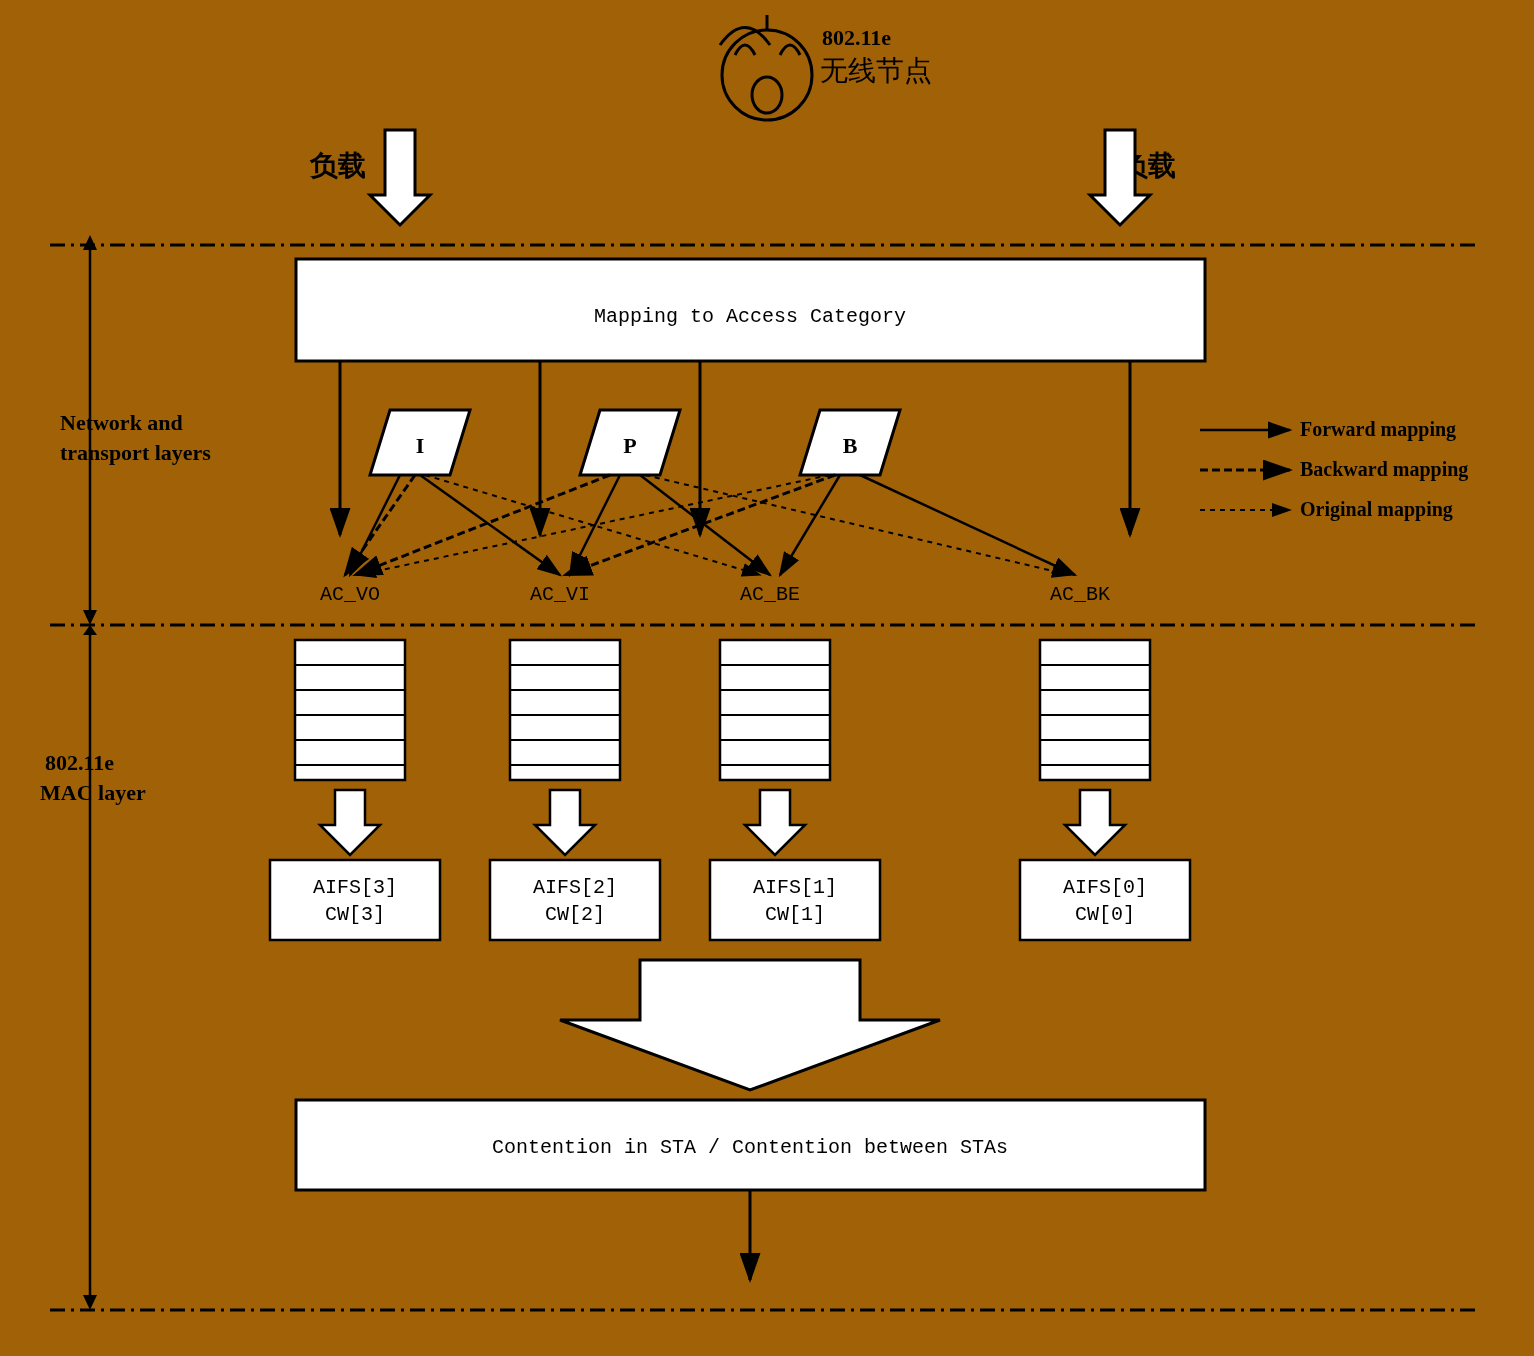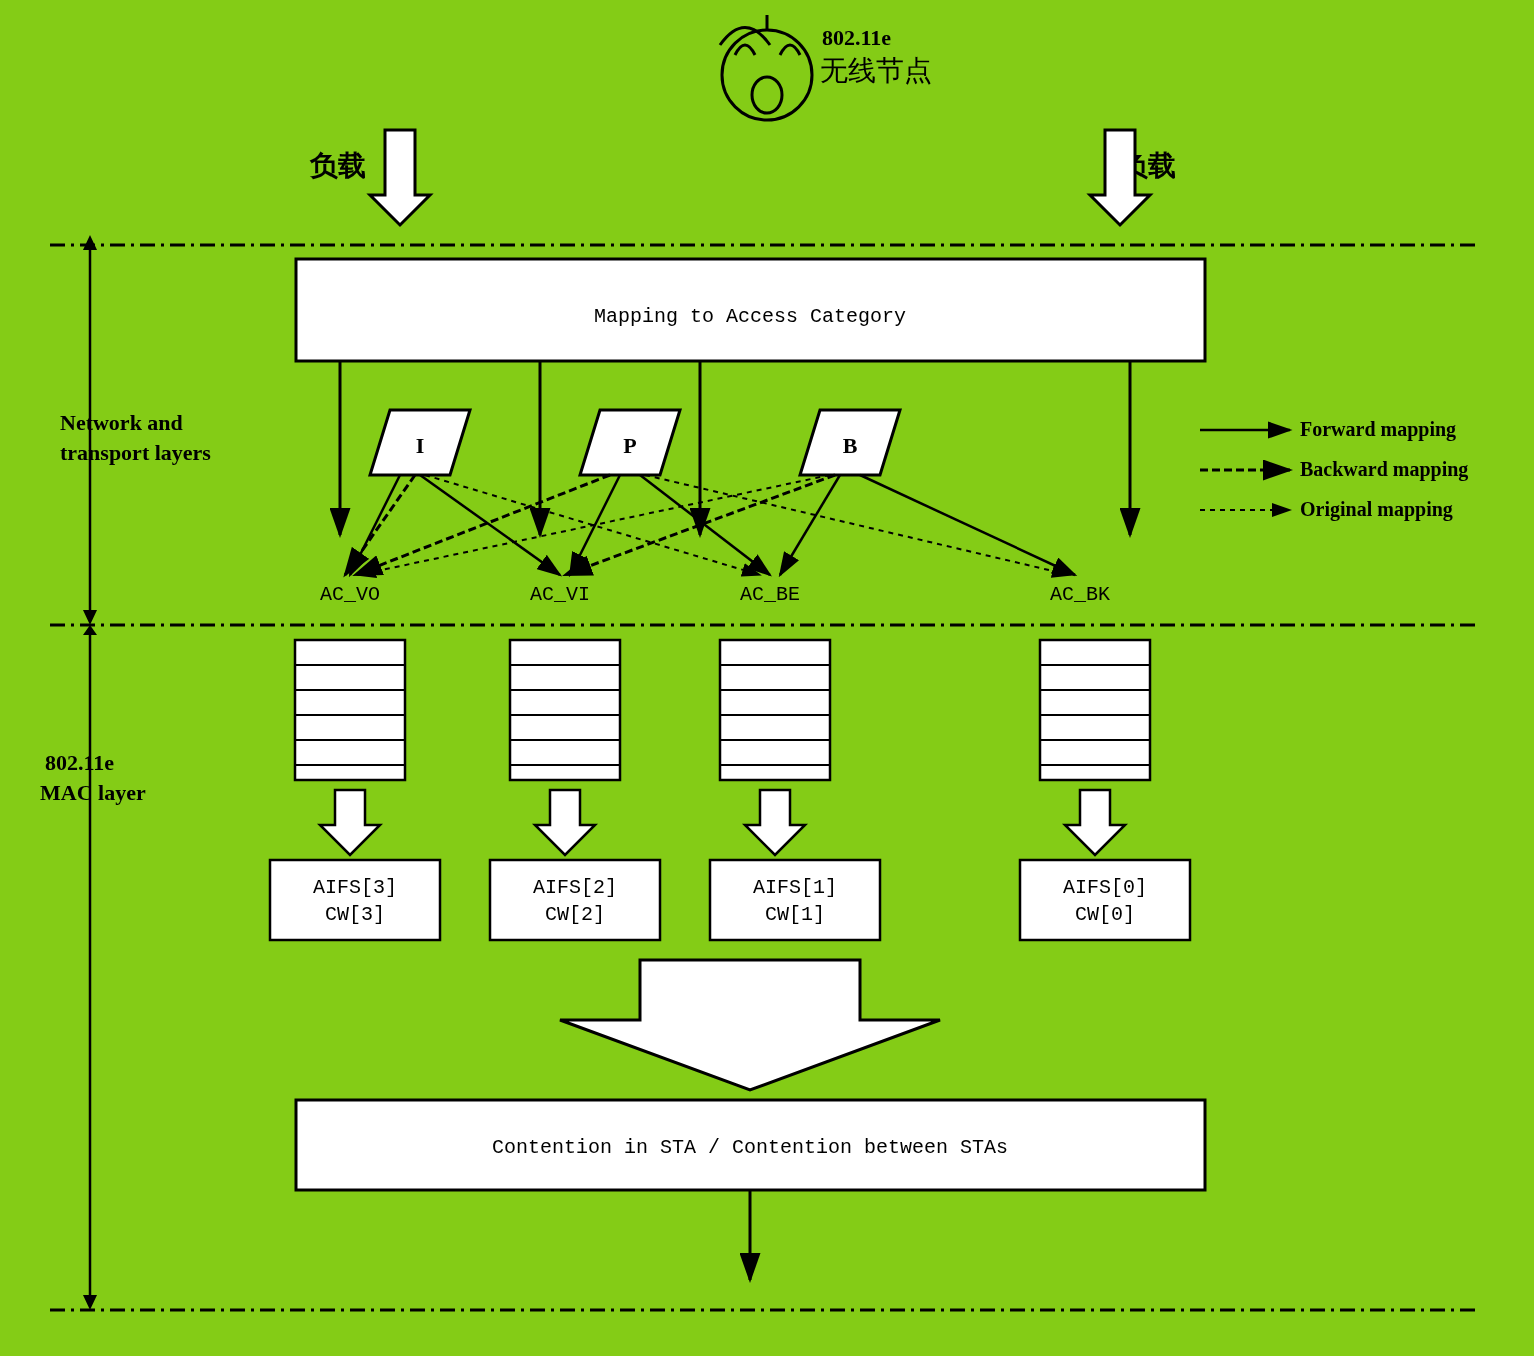--- a/index.html
+++ b/index.html
@@ -9,21 +9,21 @@
       width: 1534px;
       height: 1356px;
       overflow: hidden;
       position: relative;
     }
 
     #diagram {
       position: relative;
       width: 1534px;
       height: 1356px;
-      background: #84cc16;
+      background: #a16207;
     }
 
     svg#main-svg {
       position: absolute;
       top: 0; left: 0;
       width: 1534px;
       height: 1356px;
     }
 
     .label-text {

